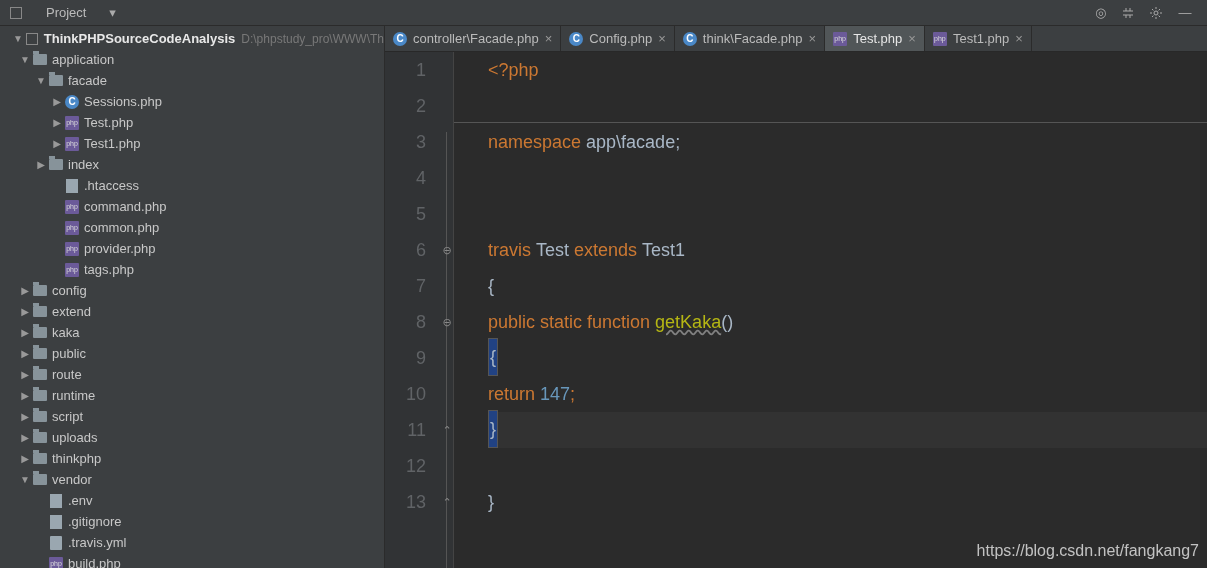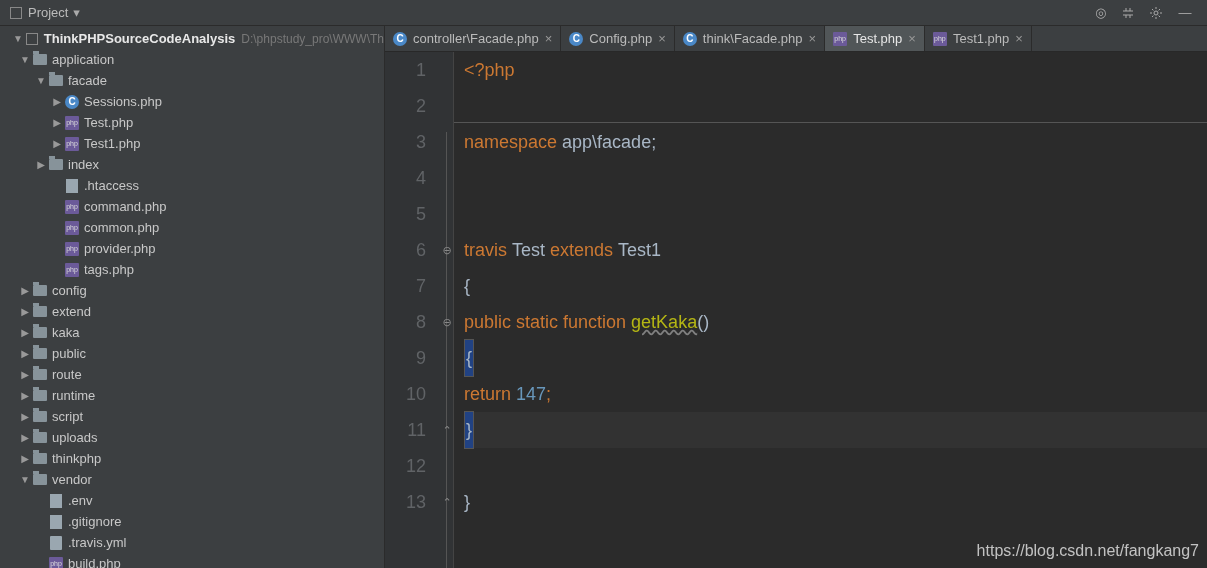--- a/index.html
+++ b/index.html
@@ -1,19 +1,19 @@
 <!DOCTYPE html>
 <html><head>
 <meta charset="utf-8">
 <style>
 * { margin:0; padding:0; box-sizing:border-box; font-family:"Segoe UI",Arial,sans-serif; }
 body { width:1207px; height:568px; background:#2b2b2b; color:#a9b7c6; font-size:13px; overflow:hidden; position:relative; }
 
 .toolbar { height:26px; background:#3c3f41; border-bottom:1px solid #2b2b2b; display:flex; align-items:center; padding:0 6px; }
-.tool-left { display:flex; align-items:center; gap:0; }
+.tool-left { display:flex; align-items:center; gap:18px; }
 .tool-right { margin-left:auto; display:flex; align-items:center; gap:12px; padding-right:8px; }
 .tool-label { color:#bbb; font-size:13px; }
 .tool-icon { color:#aaa; font-size:13px; width:16px; text-align:center; cursor:pointer; }
 .tool-icon svg { display:block; }
 
 .main { display:flex; height:542px; }
 
 
 .sidebar { width:385px; background:#3c3f41; border-right:1px solid #2b2b2b; overflow:hidden; }
 .tree { padding-top:2px; }
@@ -46,21 +46,21 @@
 .tab-icon{width:14px;height:14px;display:inline-flex;align-items:center;justify-content:center}
 
 .code { flex:1; display:flex; font-family:Consolas,"Courier New",monospace; font-size:18px; line-height:36px; position:relative; }
 .gutter { background:#313335; width:55px; text-align:right; color:#606366; padding:0 14px 0 0; position:relative; }
 .gutter .ln { height:36px; position:relative; }
 .foldcol { width:14px; background:#313335; border-right:1px solid #444; position:relative; }
 .foldline { position:absolute; left:6px; top:80px; bottom:0; width:1px; background:#555; }
 .fmark { position:absolute; left:1px; width:12px; height:12px; color:#888; font-size:11px; text-align:center; line-height:12px; }
 
 .src { flex:1; padding-left:10px; background:#2b2b2b; position:relative; }
-.src .row { height:36px; display:flex; align-items:center; white-space:pre; }
+.src .row { height:36px; display:flex; align-items:flex-end; white-space:pre;margin-left:24px; }
 .src .row.hl { background:#323232; }
 .hr-line { position:absolute; left:0; right:0; height:1px; background:#555; }
 
 .k-keyword{color:#cc7832}
 .k-default{color:#a9b7c6}
 .k-func{color:#b5b614}
 .k-num{color:#6897bb}
 .k-bracesel{background:#214283;border:1px solid #555;padding:0 1px}
 .k-caret{border-right:1px solid #bbb;margin-left:-1px;padding-right:1px}
 .underline-wave{text-decoration:underline wavy #808080}

